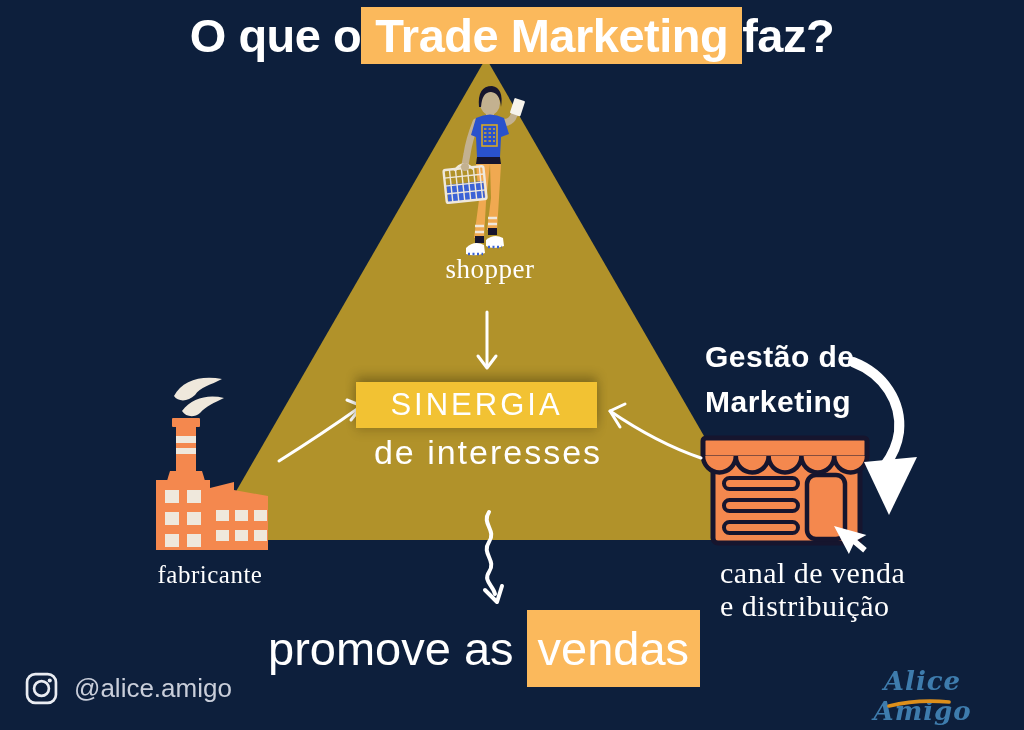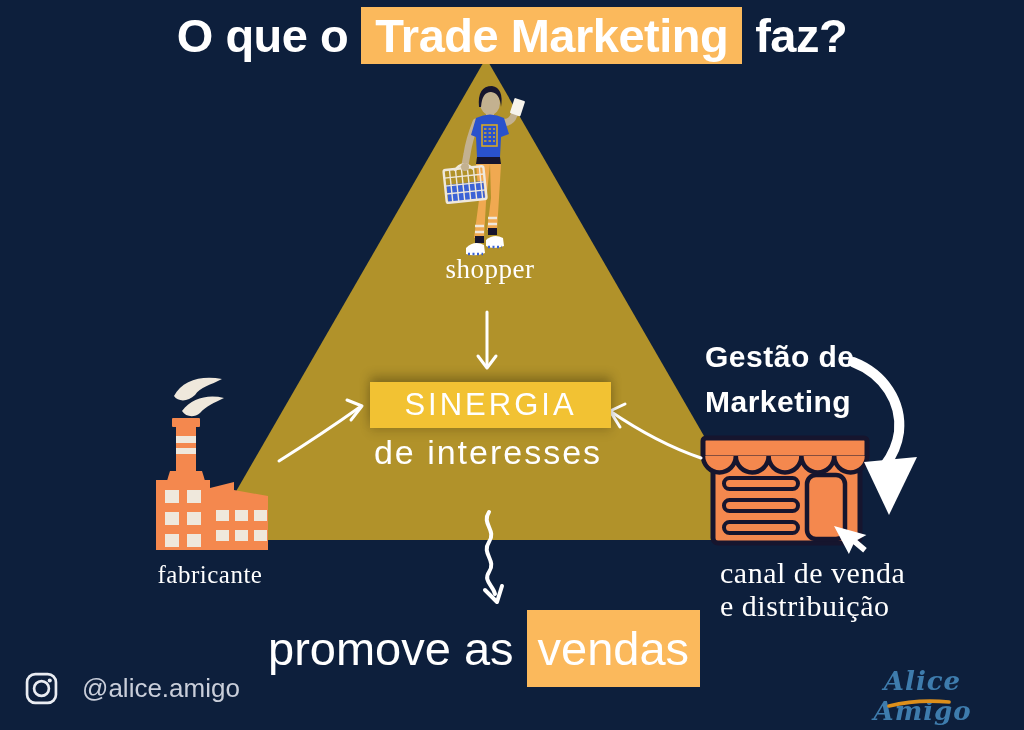--- a/index.html
+++ b/index.html
@@ -8,35 +8,35 @@
     background:var(--background,#0D1F3C);
     font-family:"Liberation Sans",sans-serif;
   }
   svg{display:block;}
   .abs{position:absolute;}
   .layer{position:absolute;left:0;top:0;pointer-events:none;}
 
   
   .title{
     position:absolute;left:0;top:4px;width:1024px;height:62px;
-    display:flex;align-items:center;justify-content:center;gap:13px;
+    display:flex;align-items:center;justify-content:center;
     color:var(--text-white,#fff);font-size:47px;font-weight:800;letter-spacing:-0.5px;
     white-space:nowrap;
   }
   .title .hl{
     background:var(--highlight,#FBB95C);padding:5px 14px;line-height:1;
     display:inline-block;
   }
 
   
   .tri{fill:var(--triangle,#B1922A);}
 
   
   .sinergia-box{
-    position:absolute;left:370px;top:382px;width:241px;height:46px;
+    position:absolute;left:356px;top:382px;width:241px;height:46px;
     background:var(--sinergia-box,#F2C233);
     display:flex;align-items:center;justify-content:center;
     color:var(--text-white,#fff);font-size:31px;letter-spacing:3px;
     box-shadow:0 -6px 10px rgba(25,22,5,.28),0 4px 10px rgba(25,22,5,.15);
   }
   .sinergia-sub{
     position:absolute;left:348px;top:433px;width:280px;text-align:center;
     color:var(--text-white,#fff);font-size:34px;letter-spacing:2px;
   }
 
@@ -56,21 +56,21 @@
   
   .conclusion{
     position:absolute;left:268px;top:610px;display:flex;align-items:center;gap:13px;
     color:var(--text-white,#fff);font-size:47px;font-weight:400;white-space:nowrap;
   }
   .conclusion .hl{
     background:var(--highlight,#FBB95C);padding:14px 11px;line-height:1.05;display:inline-block;
   }
 
   
-  .ig-wrap{position:absolute;left:25px;top:672px;display:flex;align-items:center;gap:24px;}
+  .ig-wrap{position:absolute;left:25px;top:672px;display:flex;align-items:center;gap:16px;}
   .ig-handle{color:var(--handle-gray,#C9CEDA);font-size:26px;}
   .signature{
     position:absolute;left:845px;top:666px;width:155px;text-align:center;
     color:var(--signature-blue,#3E7CAD);font-family:"DejaVu Serif",serif;
     font-style:italic;font-size:26px;font-weight:700;letter-spacing:1px;
   }
   .signature svg{position:absolute;left:42px;top:32px;}
 
   
   .fill-orange{fill:var(--icon-orange,#F4884E);}

